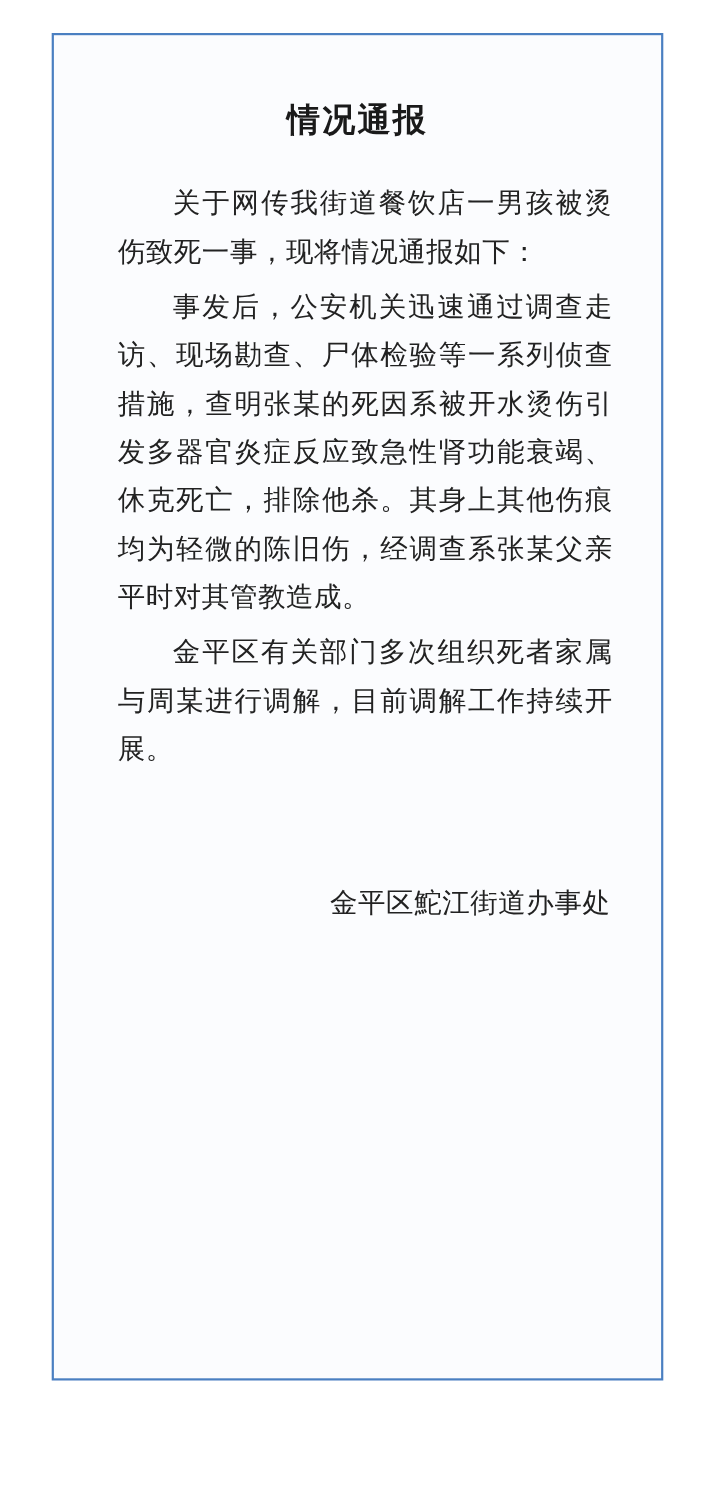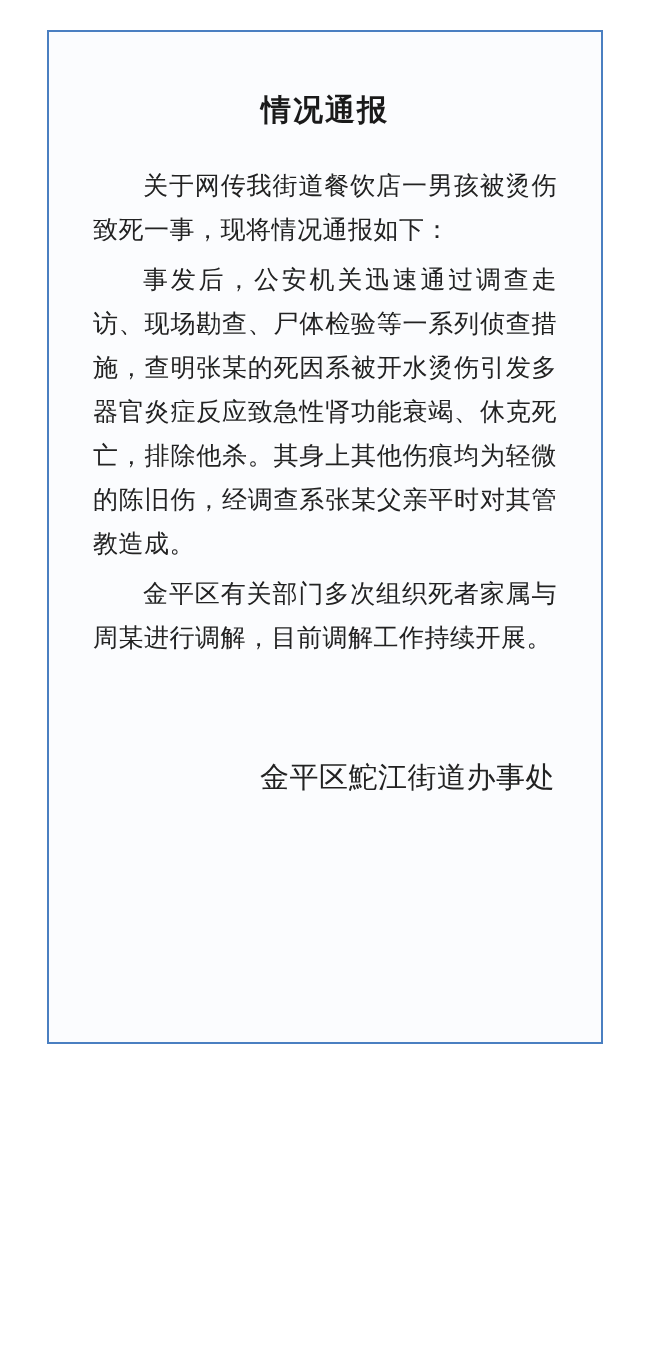--- a/index.html
+++ b/index.html
@@ -18,51 +18,51 @@
     width: 650px;
     height: 1371px;
     background: #ffffff;
     box-sizing: border-box;
   }
   .notice-card {
     position: absolute;
     left: 47px;
     top: 30px;
     width: 556px;
-    height: 1014px;
+    height: 1225px;
     box-sizing: border-box;
     border: 2px solid #4a7fc1;
     background: #fbfcfe;
     padding: 40px 44px 30px 44px;
   }
   .notice-title {
     text-align: center;
     font-size: 30px;
     font-weight: bold;
     color: #1a1a1a;
     letter-spacing: 2px;
     margin: 18px 0 34px 0;
     line-height: 1.3;
   }
   .para {
     font-size: 25px;
     line-height: 44px;
     color: #222222;
     text-align: justify;
     text-justify: inter-ideograph;
-    margin: 0 0 6px 0;
+    margin: 0 0 6px 14px;
     letter-spacing: 0.5px;
   }
   .para.indent {
     text-indent: 2em;
   }
   .signature {
     margin-top: 96px;
     text-align: right;
-    font-size: 29px;
+    font-size: 25px;
     line-height: 44px;
     color: #222222;
     letter-spacing: 0.5px;
   }
   .sig-line {
     display: block;
     padding-right: 2px;
   }
 </style>
 </head>

